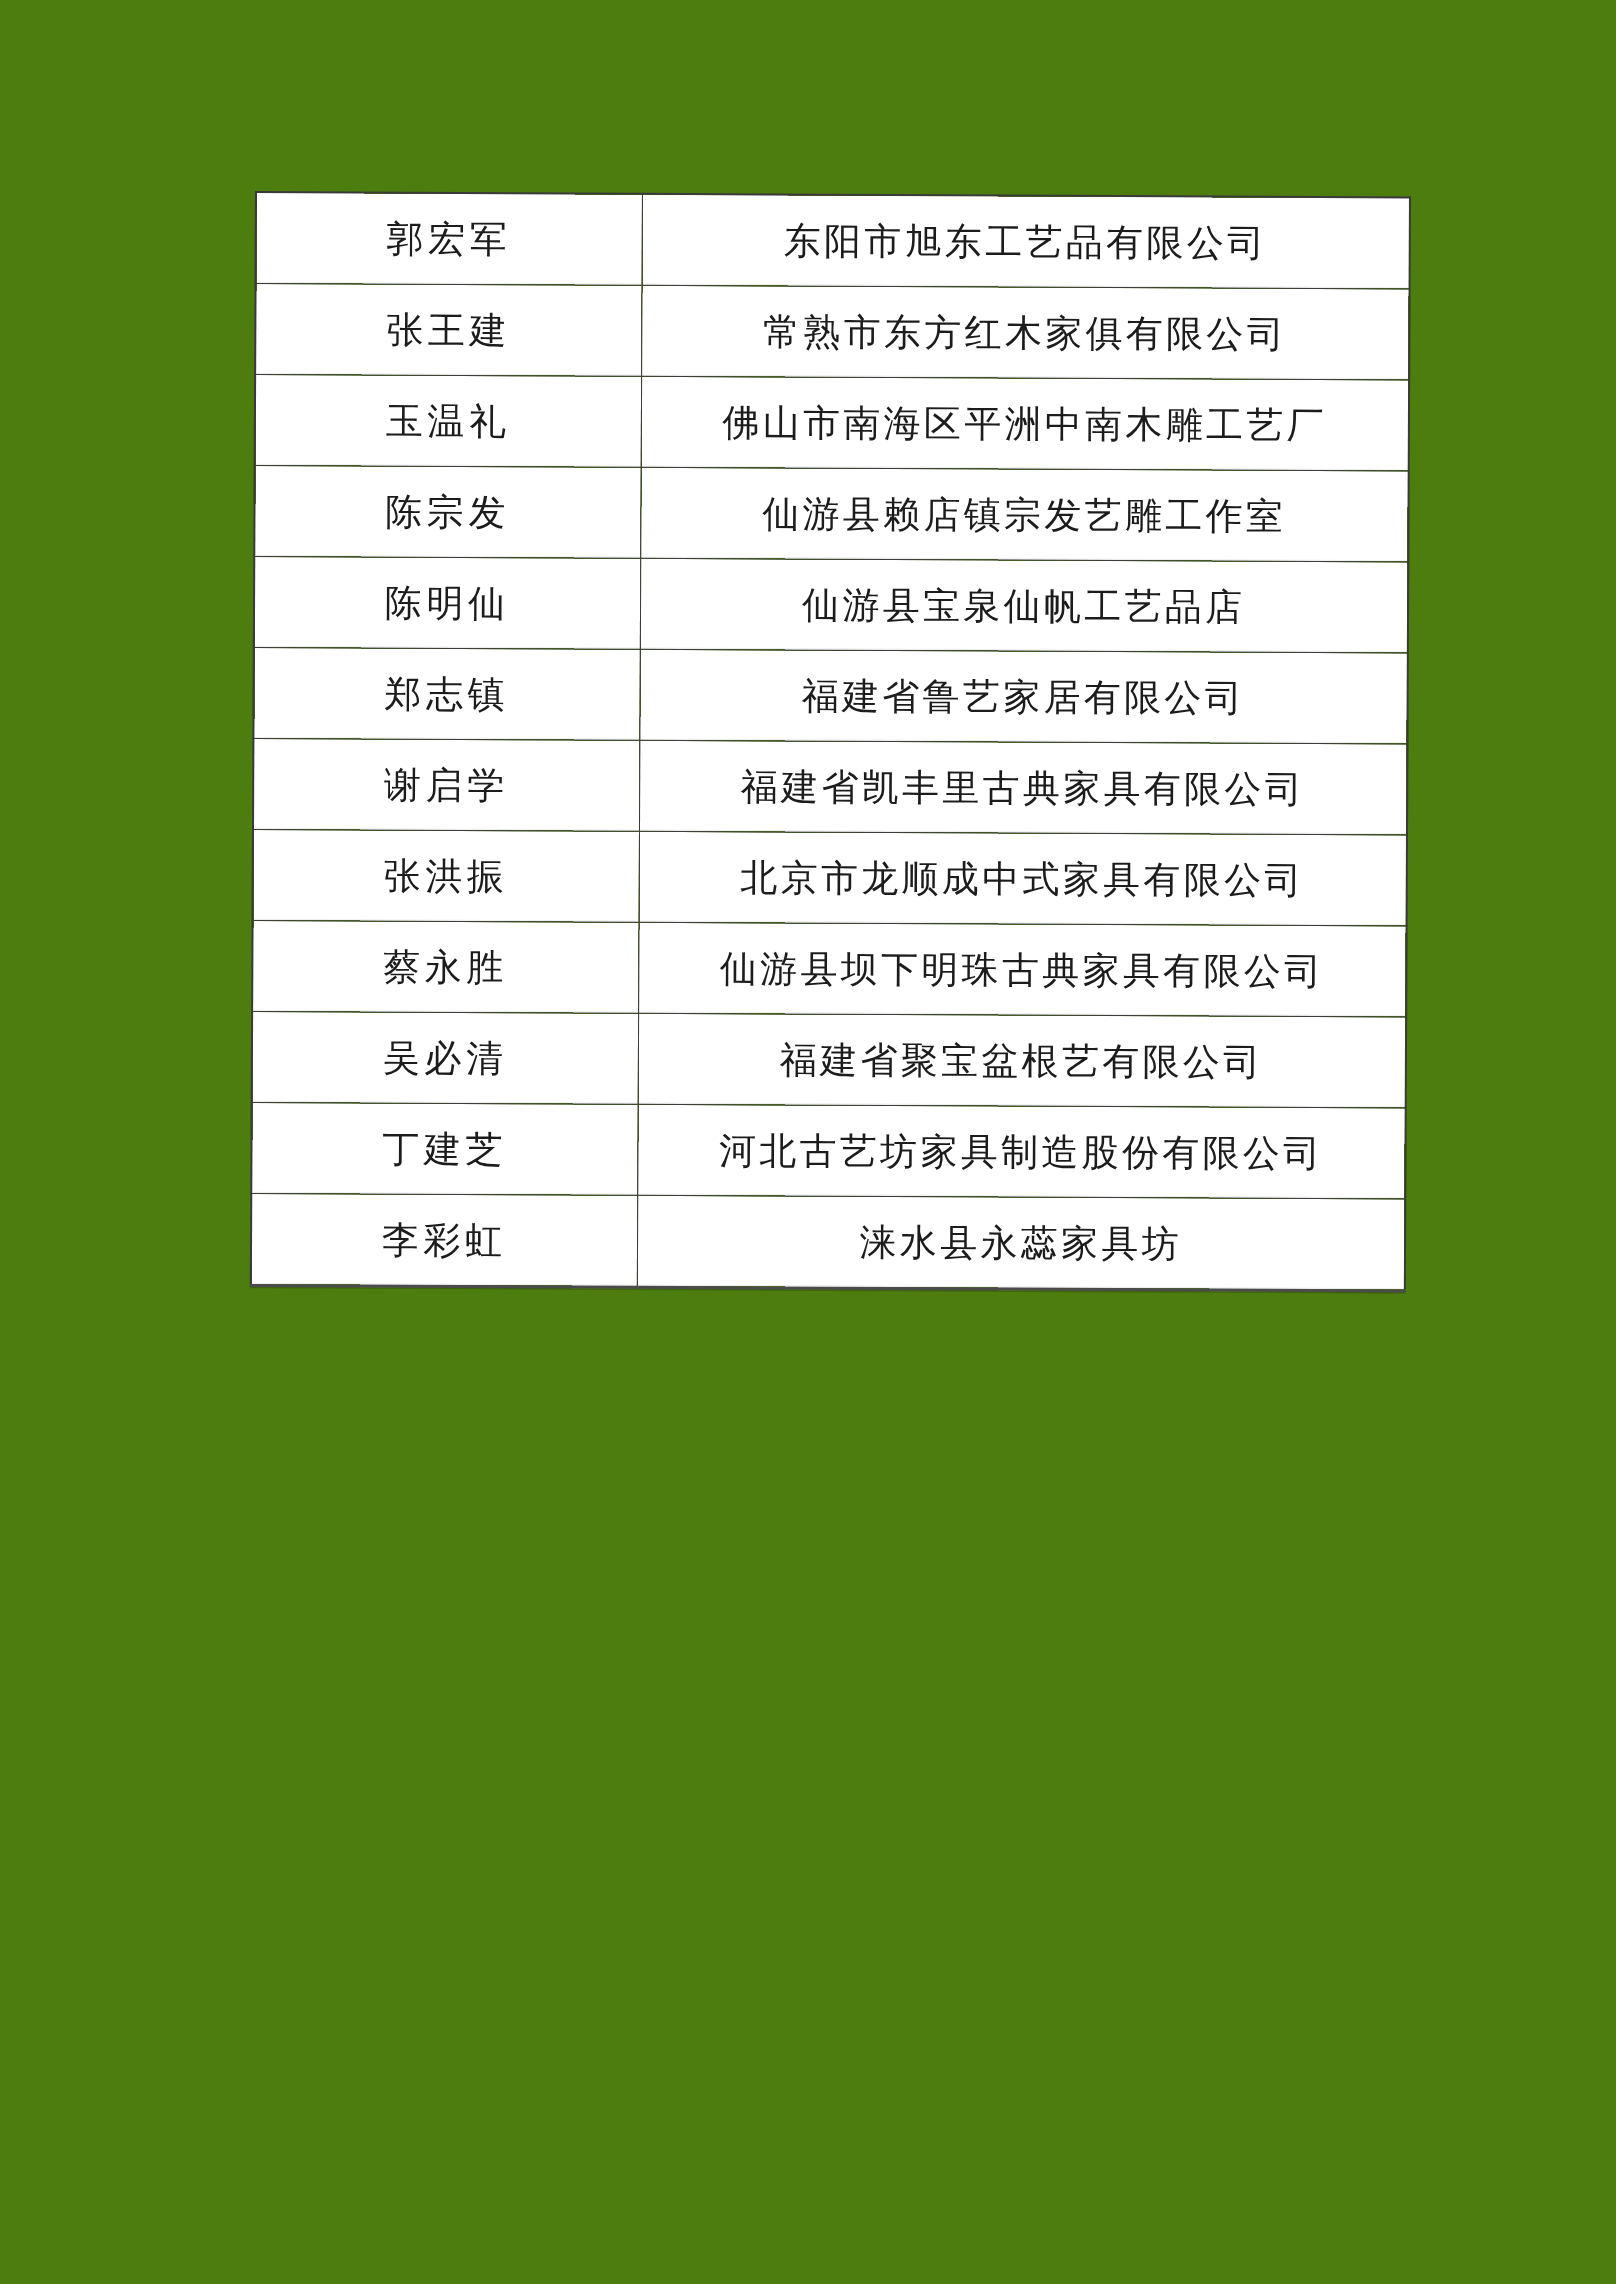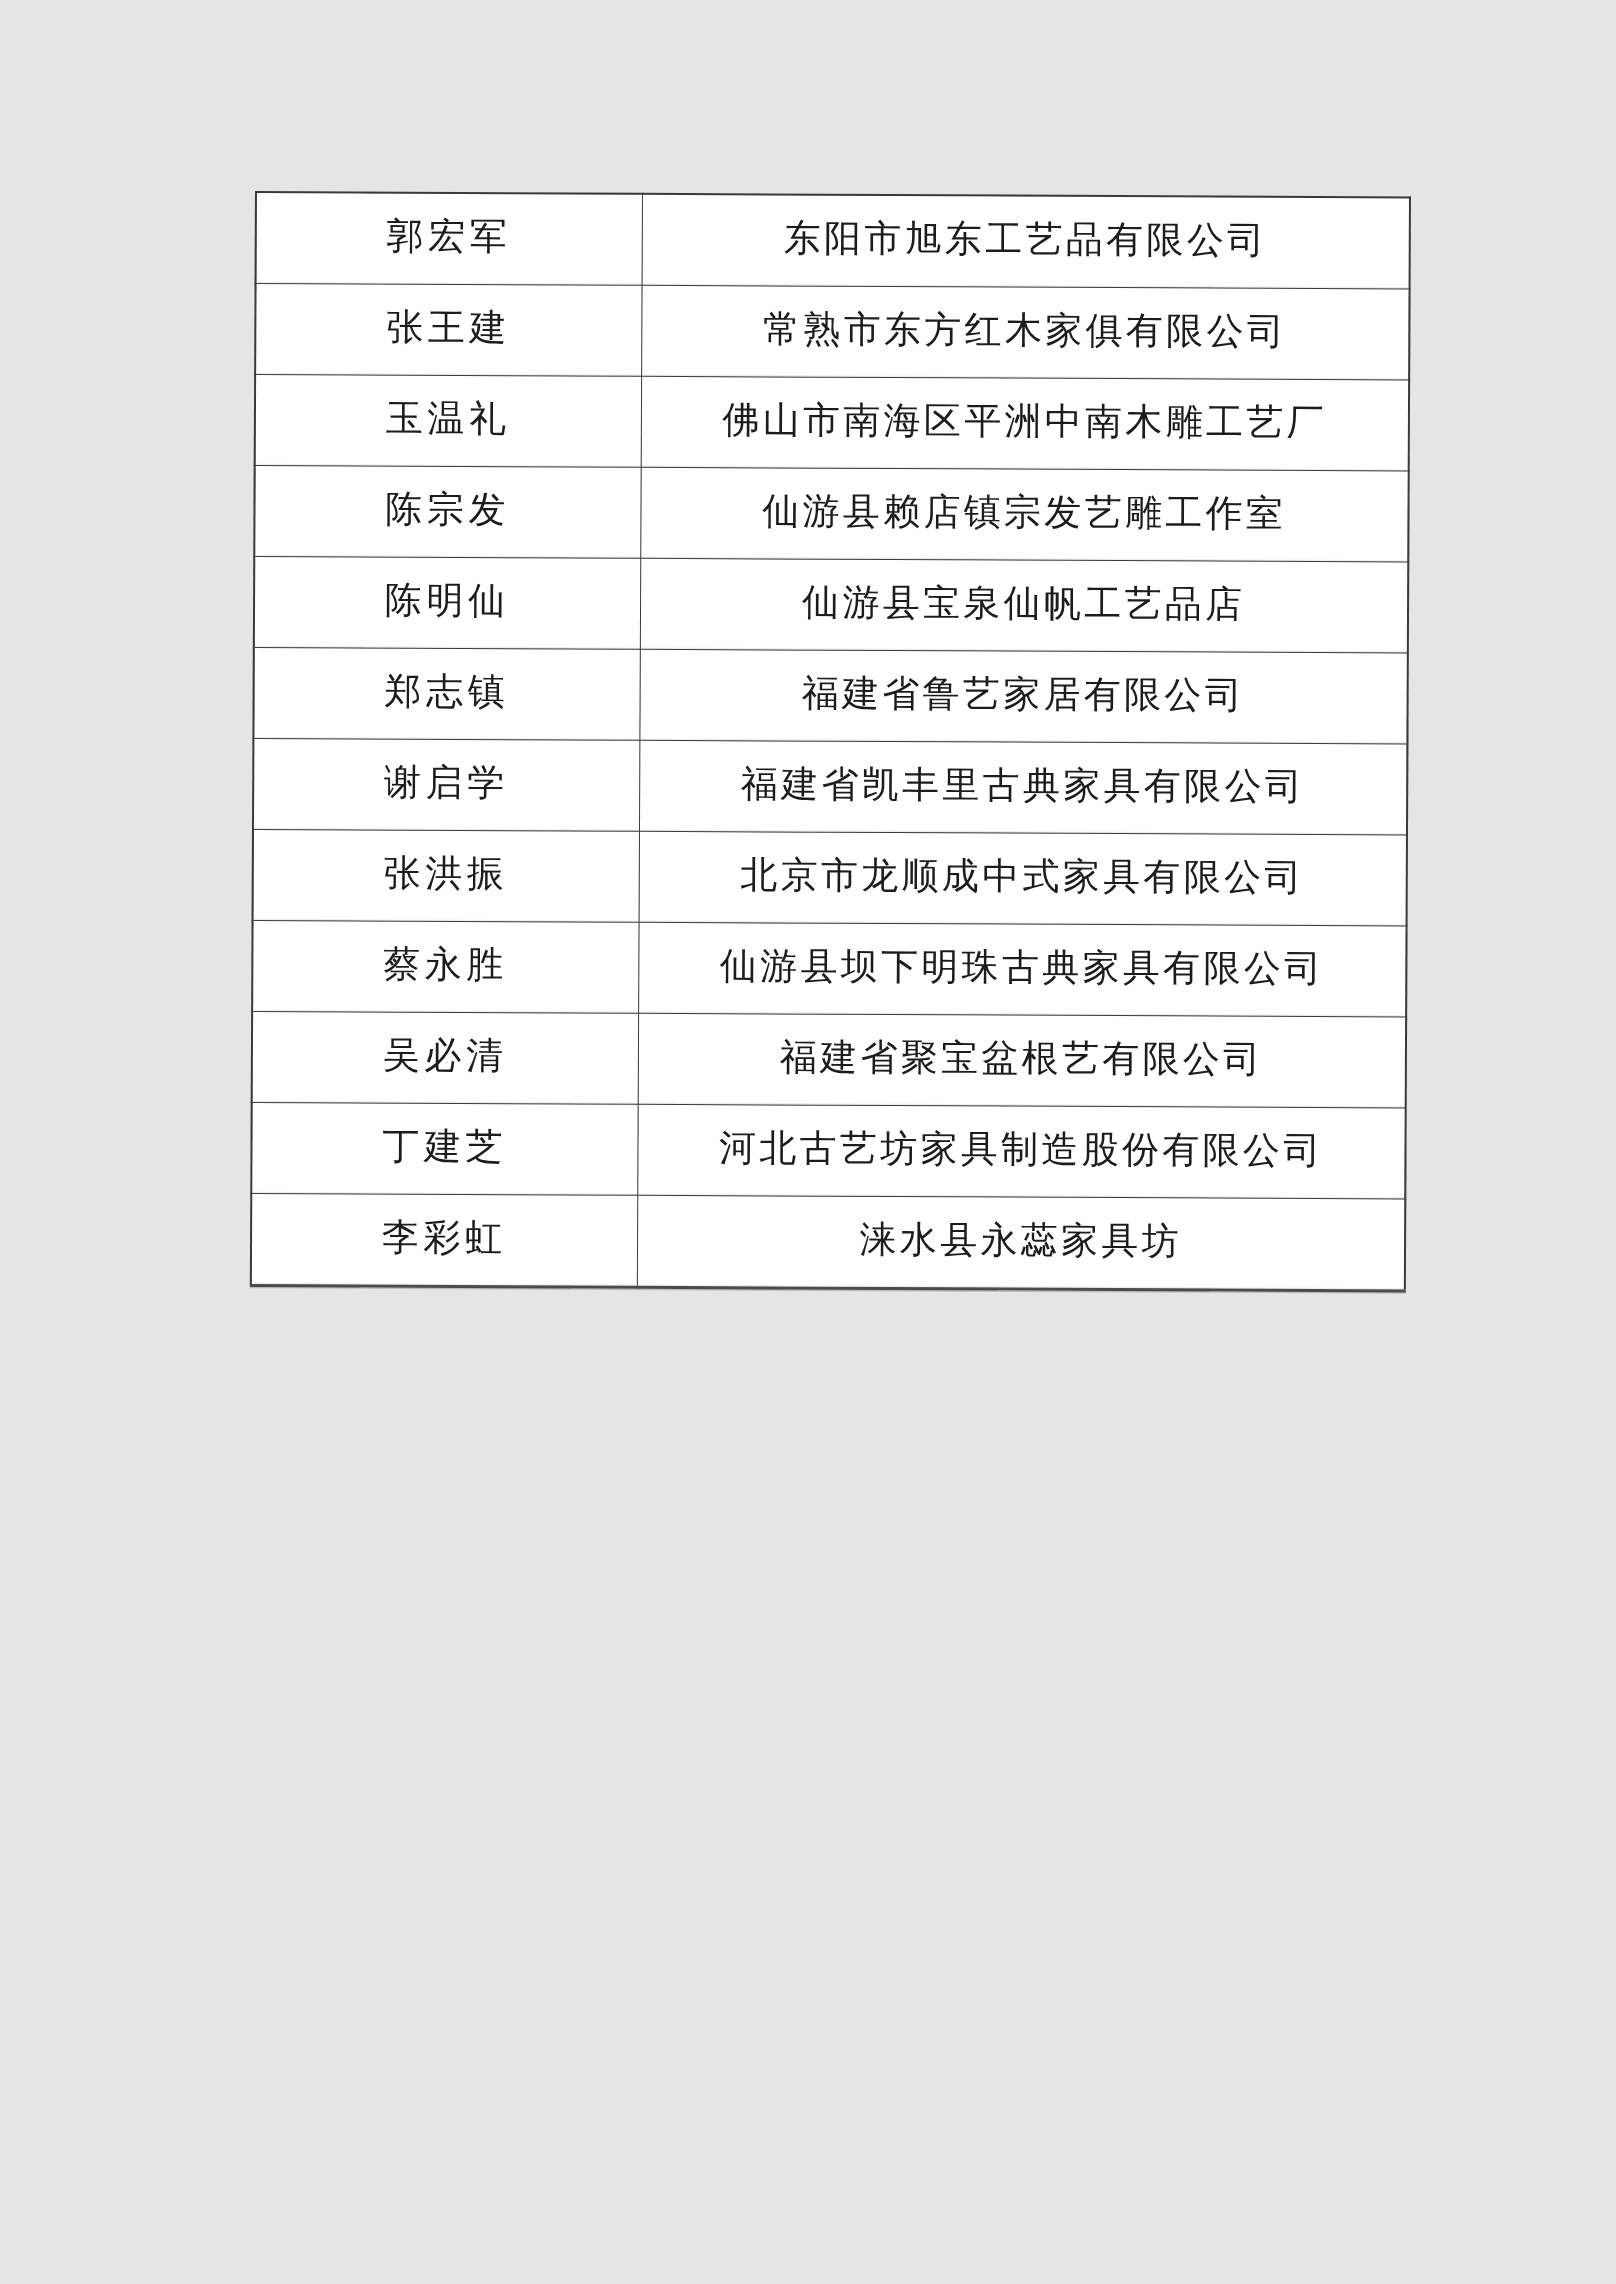--- a/index.html
+++ b/index.html
@@ -10,22 +10,21 @@
     width: 1616px;
     height: 2284px;
     background: #ffffff;
     position: relative;
     overflow: hidden;
     font-family: "Liberation Serif", "DejaVu Serif", serif;
   }
   .page {
     position: absolute;
     inset: 0;
-    background: #e5e5e5;
-    font-family: Liberation Mono, monospace;
+    background: #4d7c0f;
   }
   table.roster {
     position: absolute;
     left: 255px;
     top: 191px;
     width: 1153px;
     border-collapse: collapse;
     table-layout: fixed;
     transform: rotate(0.27deg);
     transform-origin: 0 0;

